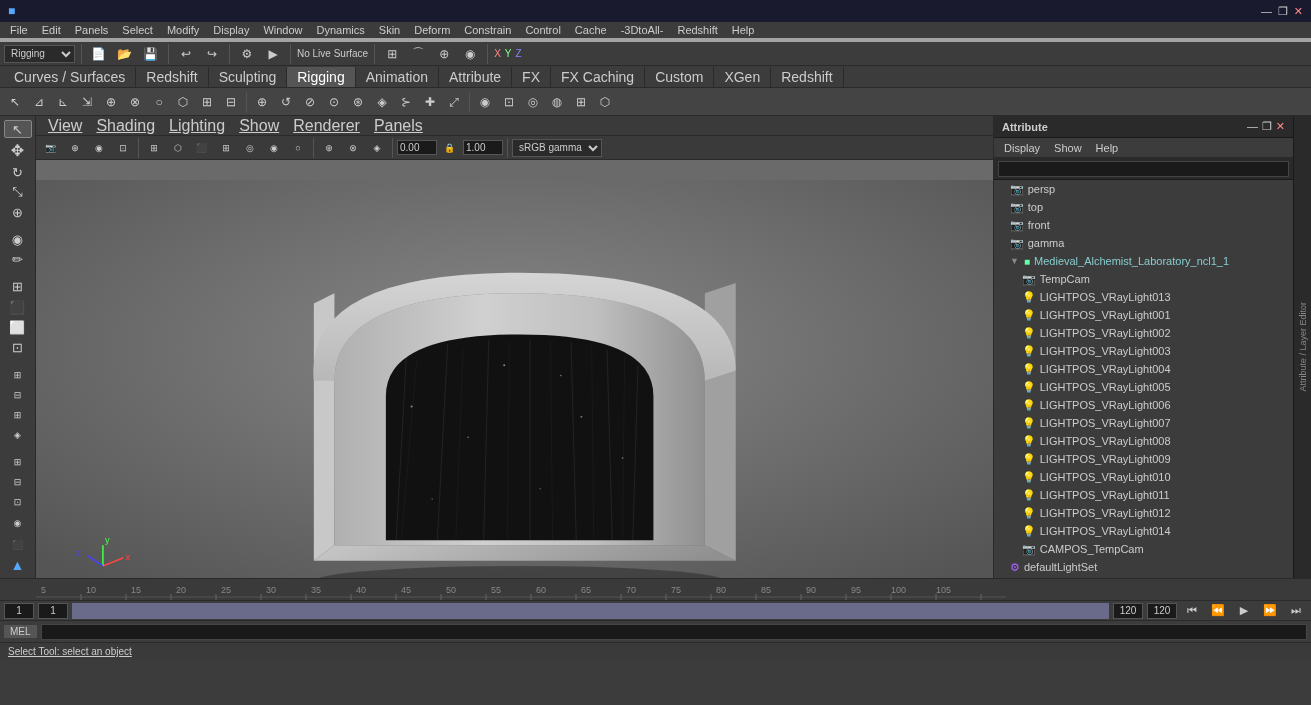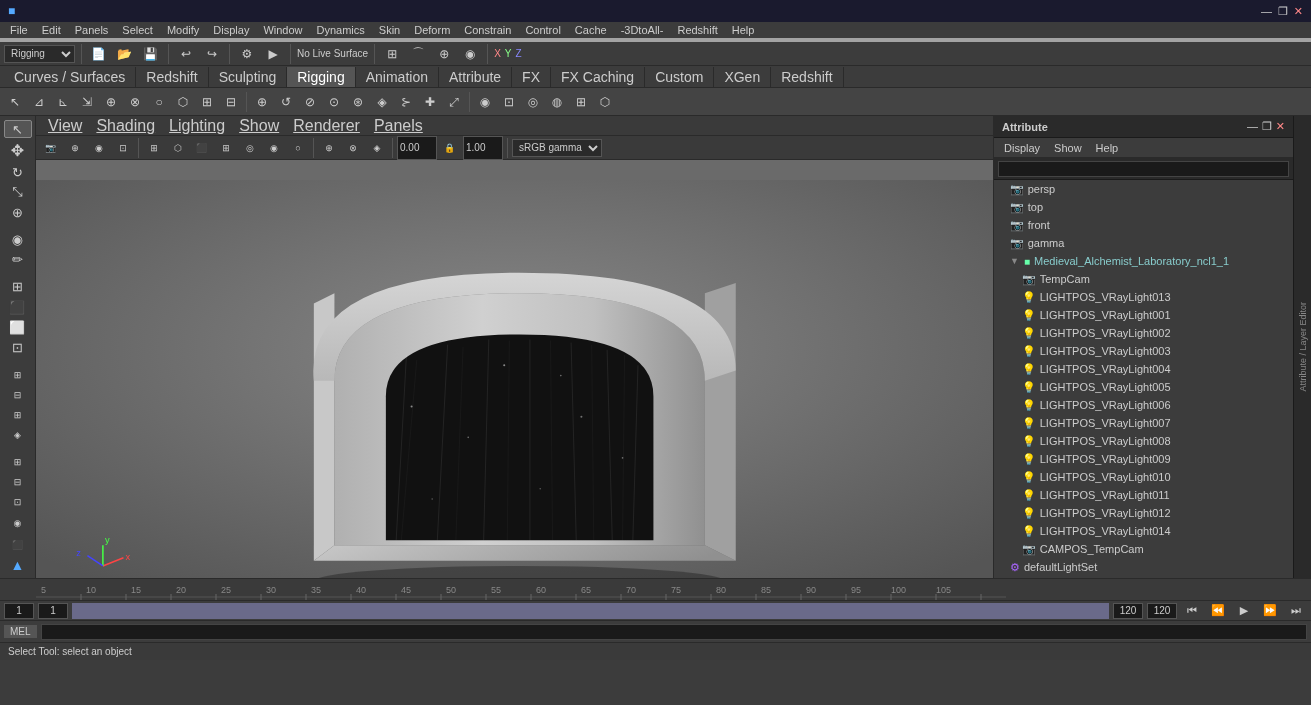--- a/index.html
+++ b/index.html
@@ -285,20 +285,21 @@
     }
 
     
     #statusbar {
       background: #3a3a3a;
       height: 18px;
       display: flex;
       align-items: center;
       padding: 0 8px;
       border-top: 1px solid #2a2a2a;
+      text-decoration: underline;
     }
 
     
     #melbar {
       background: #3c3c3c;
       height: 22px;
       display: flex;
       align-items: center;
       padding: 0 4px;
       gap: 4px;
@@ -327,21 +328,21 @@
       width: 100%;
       height: 100%;
     }
 
     
     .tb-input {
       background: #1a1a1a;
       border: 1px solid #555;
       color: #ccc;
       font-size: 10px;
-      height: 24px;
+      height: 15px;
       width: 40px;
       padding: 0 2px;
       outline: none;
     }
     .tb-select {
       background: #2a2a2a;
       border: 1px solid #555;
       color: #ccc;
       font-size: 10px;
       height: 18px;

